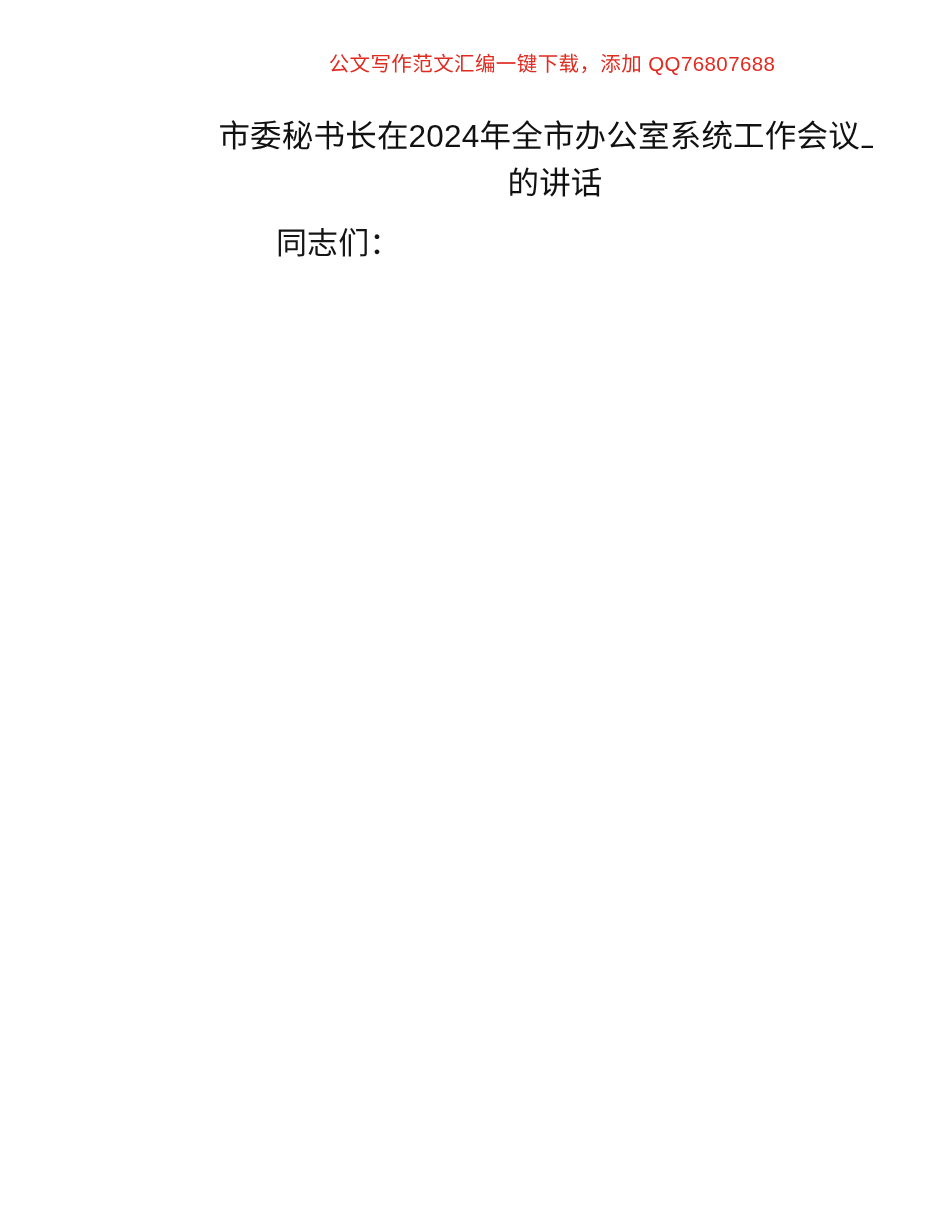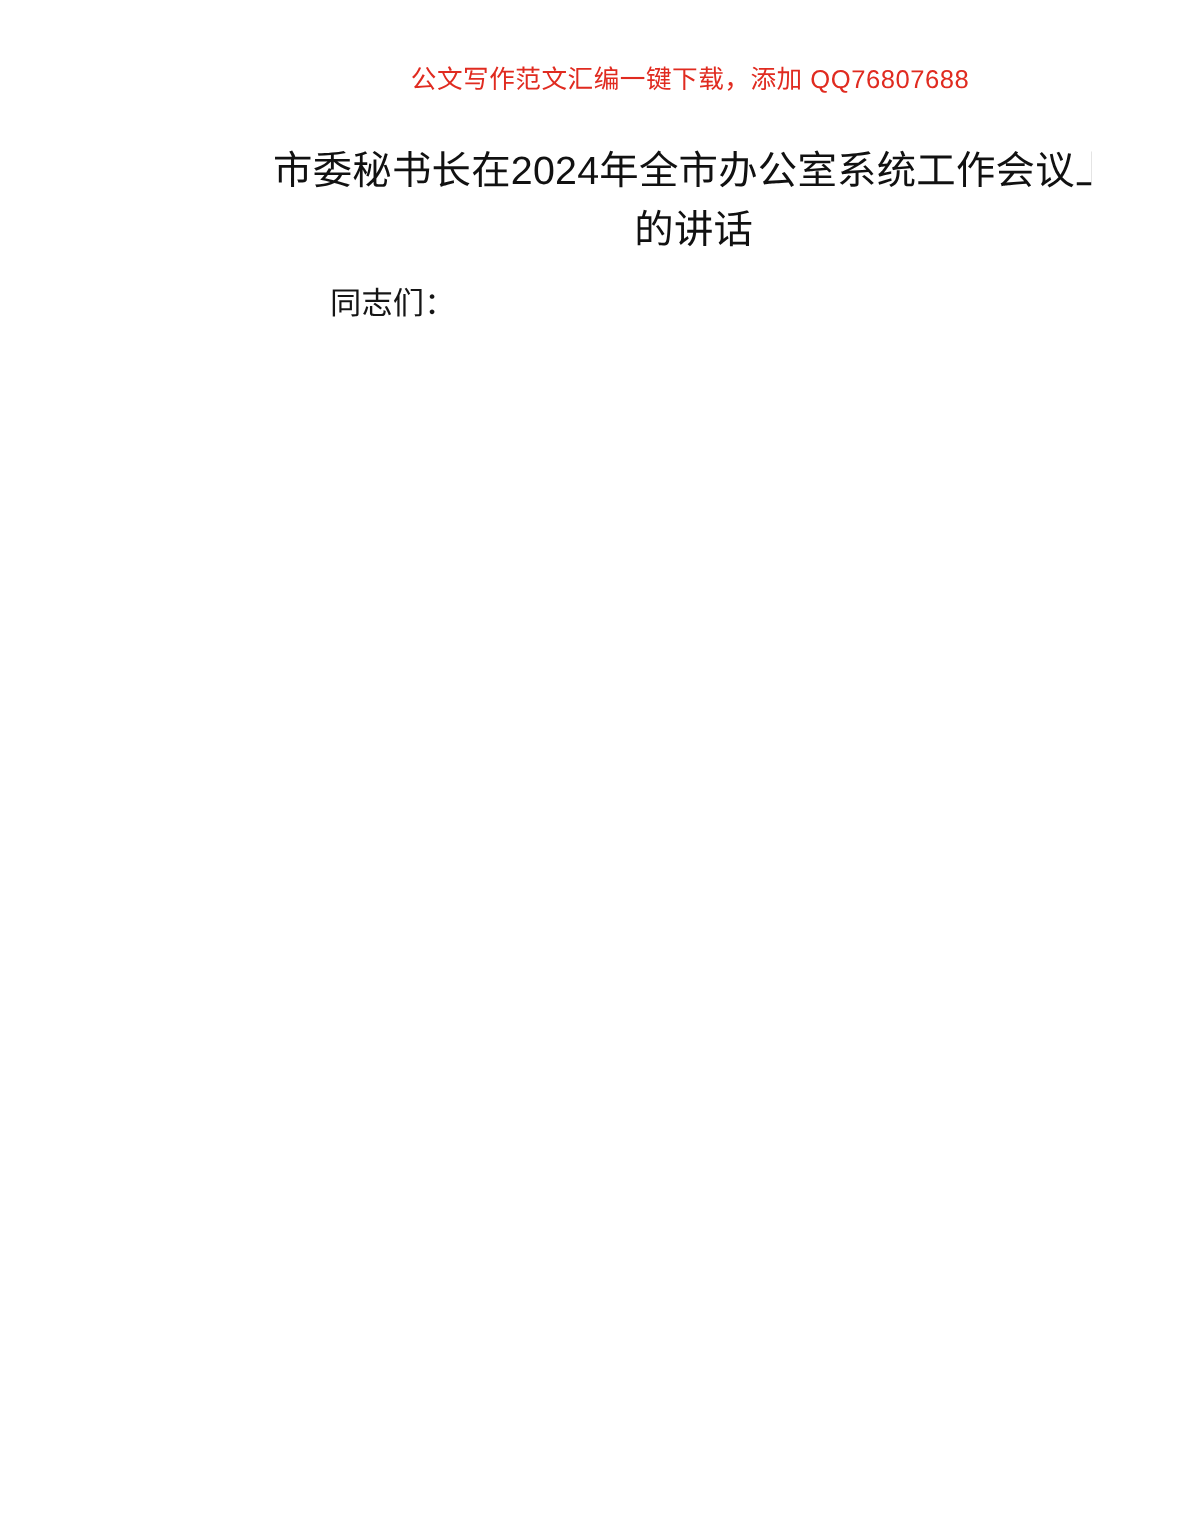--- a/index.html
+++ b/index.html
@@ -53,21 +53,21 @@
     font-size: 31.5px;
     line-height: 47px;
     text-align: center;
     font-weight: normal;
     letter-spacing: 0.2px;
     margin: 1px 0 13px 0;
     color: #111111;
   }
 
   .para {
-    font-size: 25px;
+    font-size: 31px;
     line-height: 47.5px;
     text-align: justify;
     text-justify: inter-ideograph;
     margin: 0;
     letter-spacing: 0.1px;
     color: #151515;
     text-indent: 2em;
   }
 
   .para + .para {

